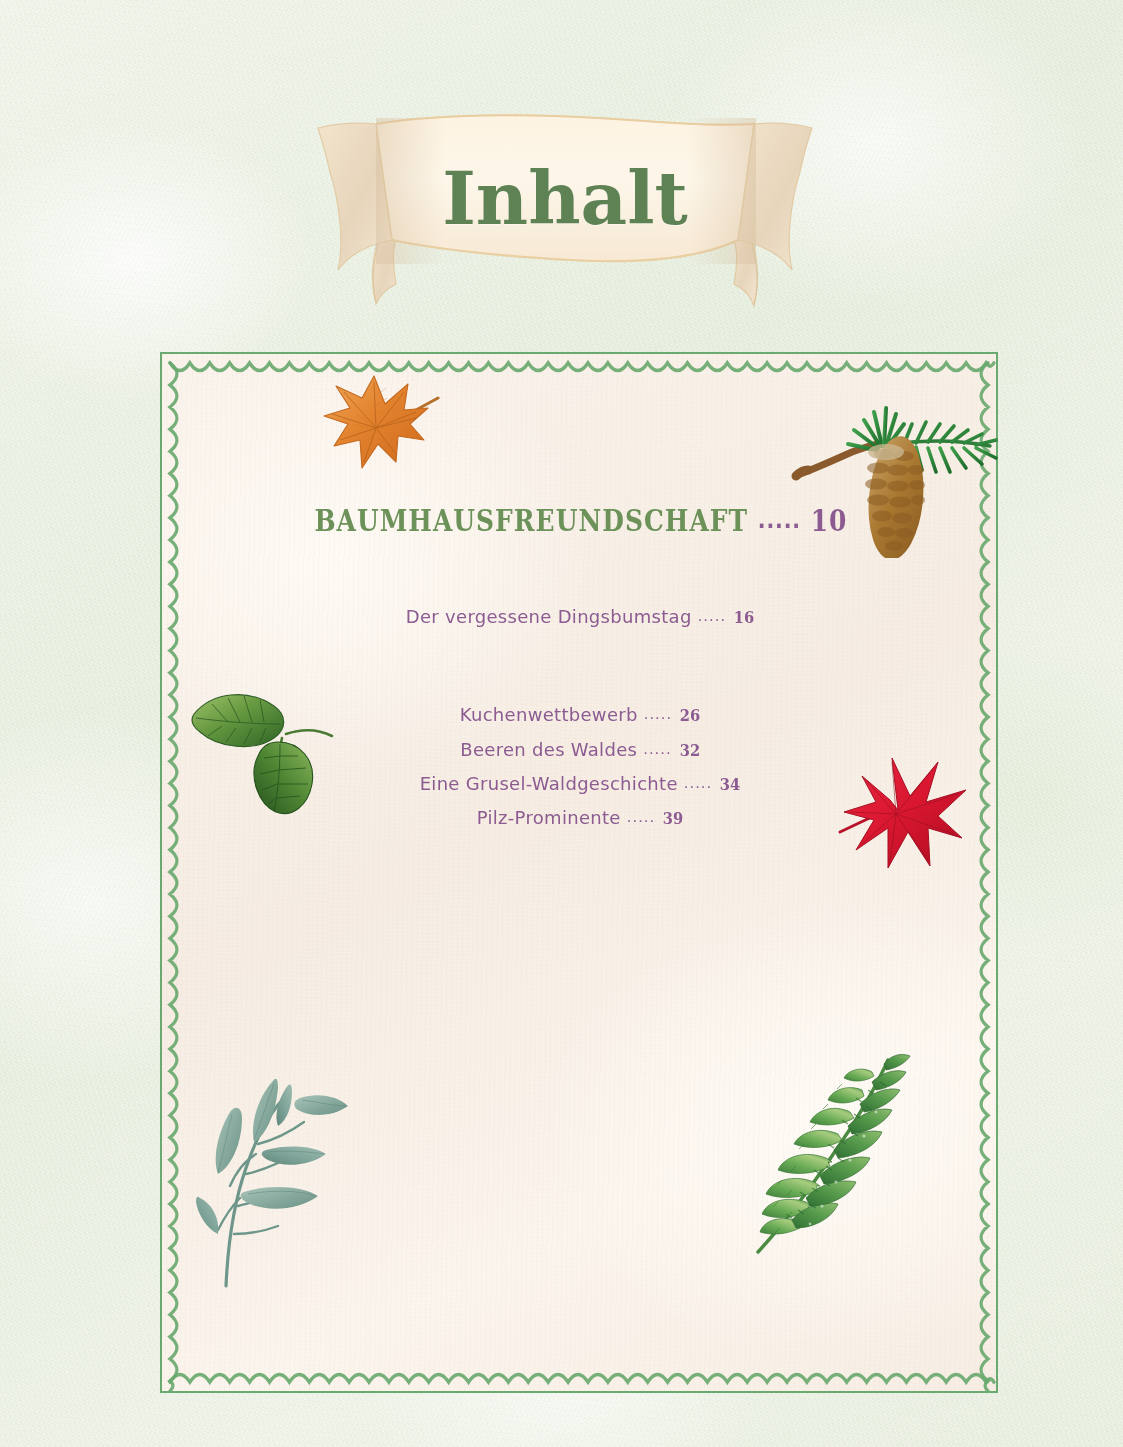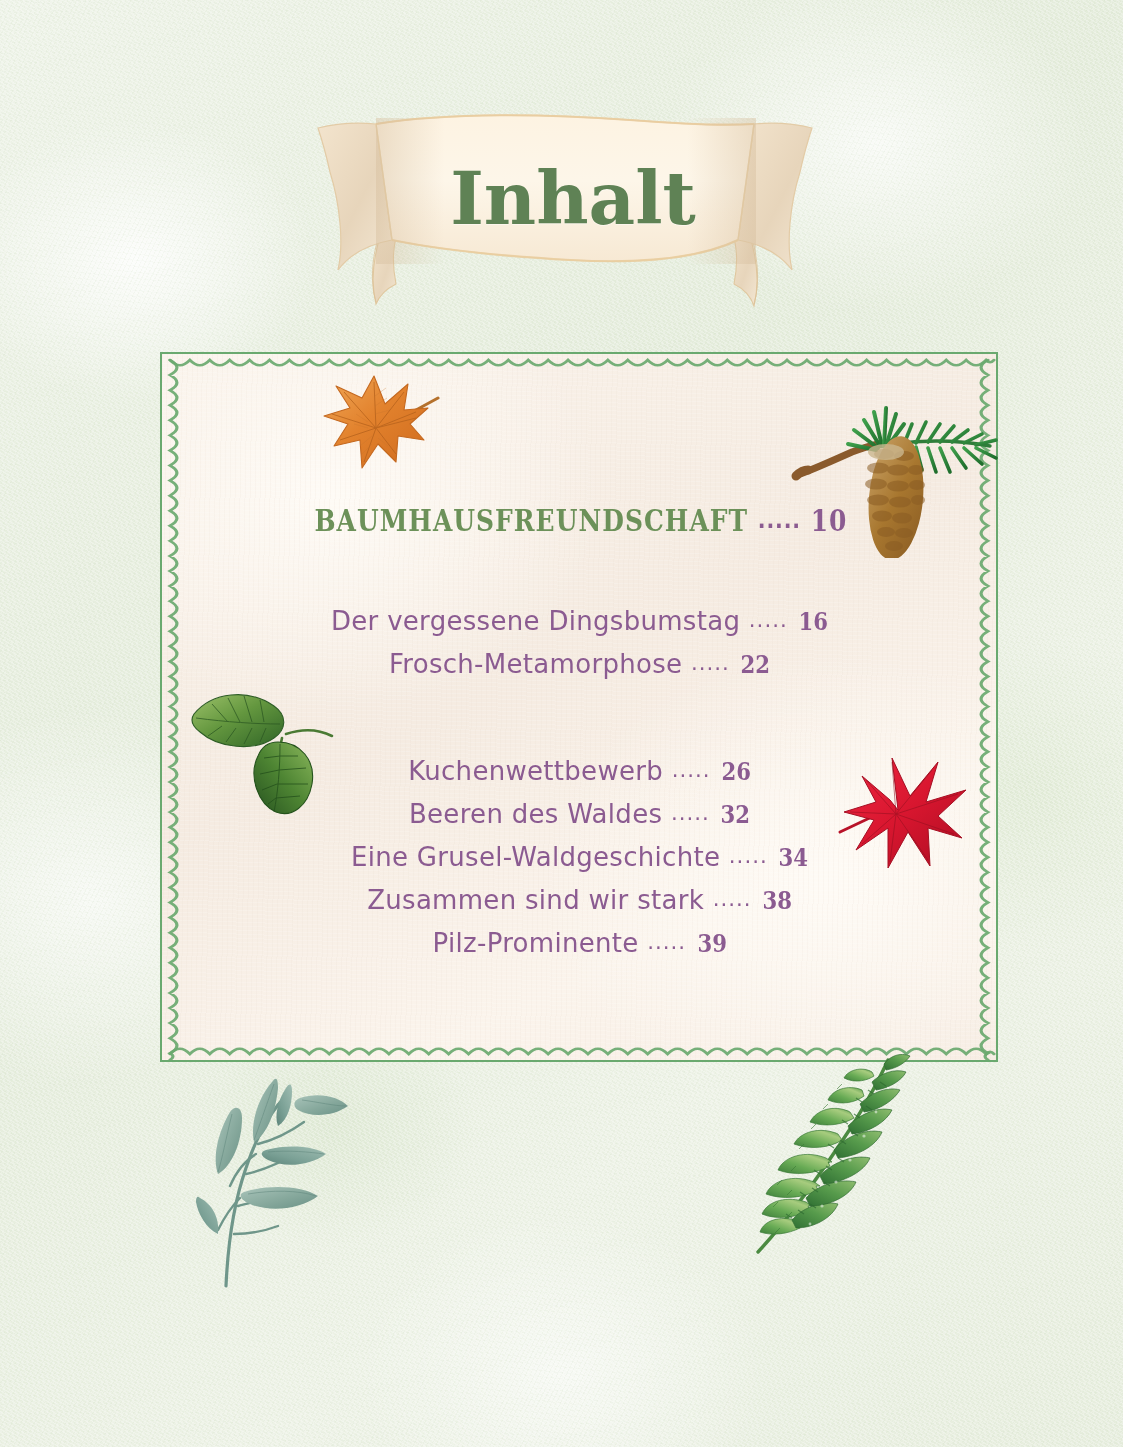--- a/index.html
+++ b/index.html
@@ -45,39 +45,39 @@
   #banner {
     position: absolute;
     left: 300px;
     top: 108px;
     width: 530px;
     height: 215px;
   }
   #banner svg { display: block; width: 100%; height: 100%; }
   #banner-title {
     position: absolute;
-    left: 8px;
+    left: 0;
     top: 48px;
     width: 530px;
     text-align: center;
     font-family: "DejaVu Serif", serif;
     font-weight: 700;
     font-size: 72px;
     letter-spacing: 0px;
     color: #5f8255;
     text-shadow: 0 1px 0 rgba(255,255,255,0.45);
   }
 
   
   #panel {
     position: absolute;
     left: 160px;
     top: 352px;
     width: 838px;
-    height: 710px;
+    height: 1041px;
     box-sizing: border-box;
     border: 2px solid #6aa96f;
     background: #ffffff;
     overflow: hidden;
   }
   #panel-paper {
     position: absolute;
     inset: 0;
     background-color: #f8f1e9;
     background-image:
@@ -130,21 +130,21 @@
   }
   .dots {
     color: #8b5b91;
     letter-spacing: 1px;
     font-family: "DejaVu Sans", sans-serif;
     font-size: 0.82em;
     vertical-align: 0.12em;
   }
   .toc-entry {
     font-family: "DejaVu Sans", sans-serif;
-    font-size: 26px;
+    font-size: 18px;
     color: #8b5b91;
     line-height: 1.0;
     margin: 0;
     padding: 8px 0;
     white-space: nowrap;
     letter-spacing: 0.3px;
   }
   .toc-entry .pagenum {
     font-family: "DejaVu Serif", serif;
     font-weight: 700;
@@ -251,25 +251,20 @@
     </div>
 
     <div class="sp-1"></div>
 
     <div class="toc-section">
       <div class="sp-2"></div>
       <div class="toc-entry">
         <span>Der vergessene Dingsbumstag</span>
         <span class="dots">.....</span>
         <span class="pagenum">16</span>
-      </div>
-      <div class="toc-entry">
-        <span>Frosch-Metamorphose</span>
-        <span class="dots">.....</span>
-        <span class="pagenum">22</span>
       </div>
     </div>
 
     <div class="sp-3"></div>
 
     <div class="toc-section">
       <div class="sp-4"></div>
       <div class="toc-entry">
         <span>Kuchenwettbewerb</span>
         <span class="dots">.....</span>
@@ -277,25 +272,20 @@
       </div>
       <div class="toc-entry">
         <span>Beeren des Waldes</span>
         <span class="dots">.....</span>
         <span class="pagenum">32</span>
       </div>
       <div class="toc-entry">
         <span>Eine Grusel-Waldgeschichte</span>
         <span class="dots">.....</span>
         <span class="pagenum">34</span>
-      </div>
-      <div class="toc-entry">
-        <span>Zusammen sind wir stark</span>
-        <span class="dots">.....</span>
-        <span class="pagenum">38</span>
       </div>
       <div class="toc-entry">
         <span>Pilz-Prominente</span>
         <span class="dots">.....</span>
         <span class="pagenum">39</span>
       </div>
     </div>
 
   </div>
 </div>

